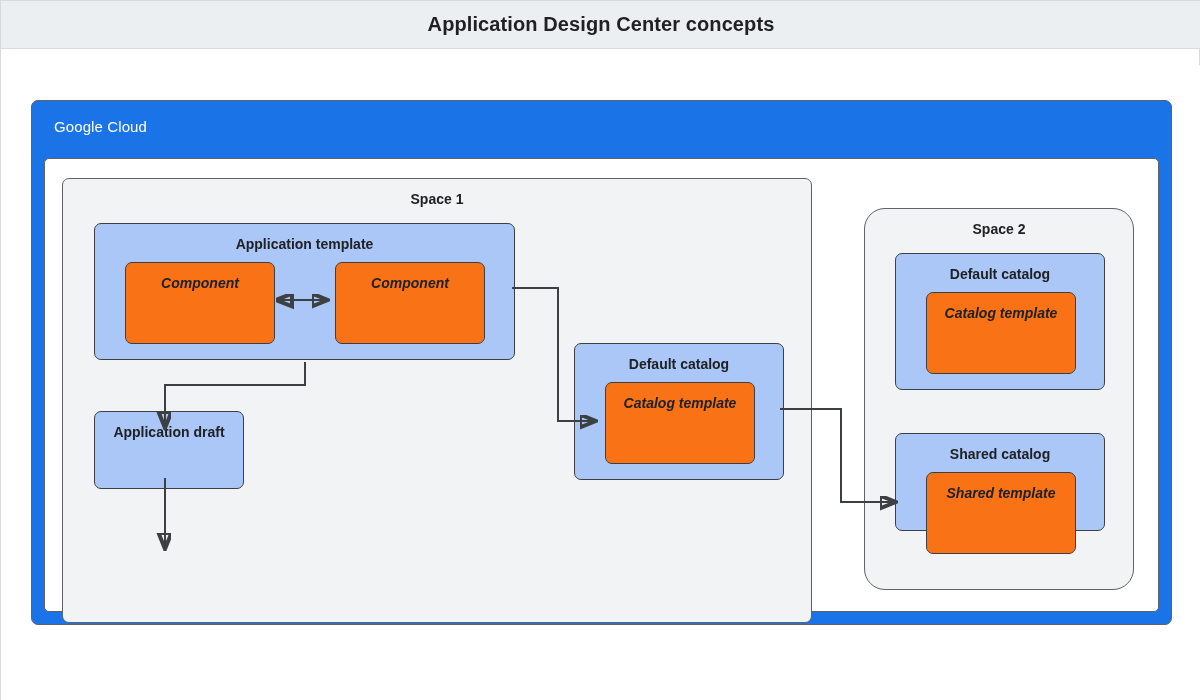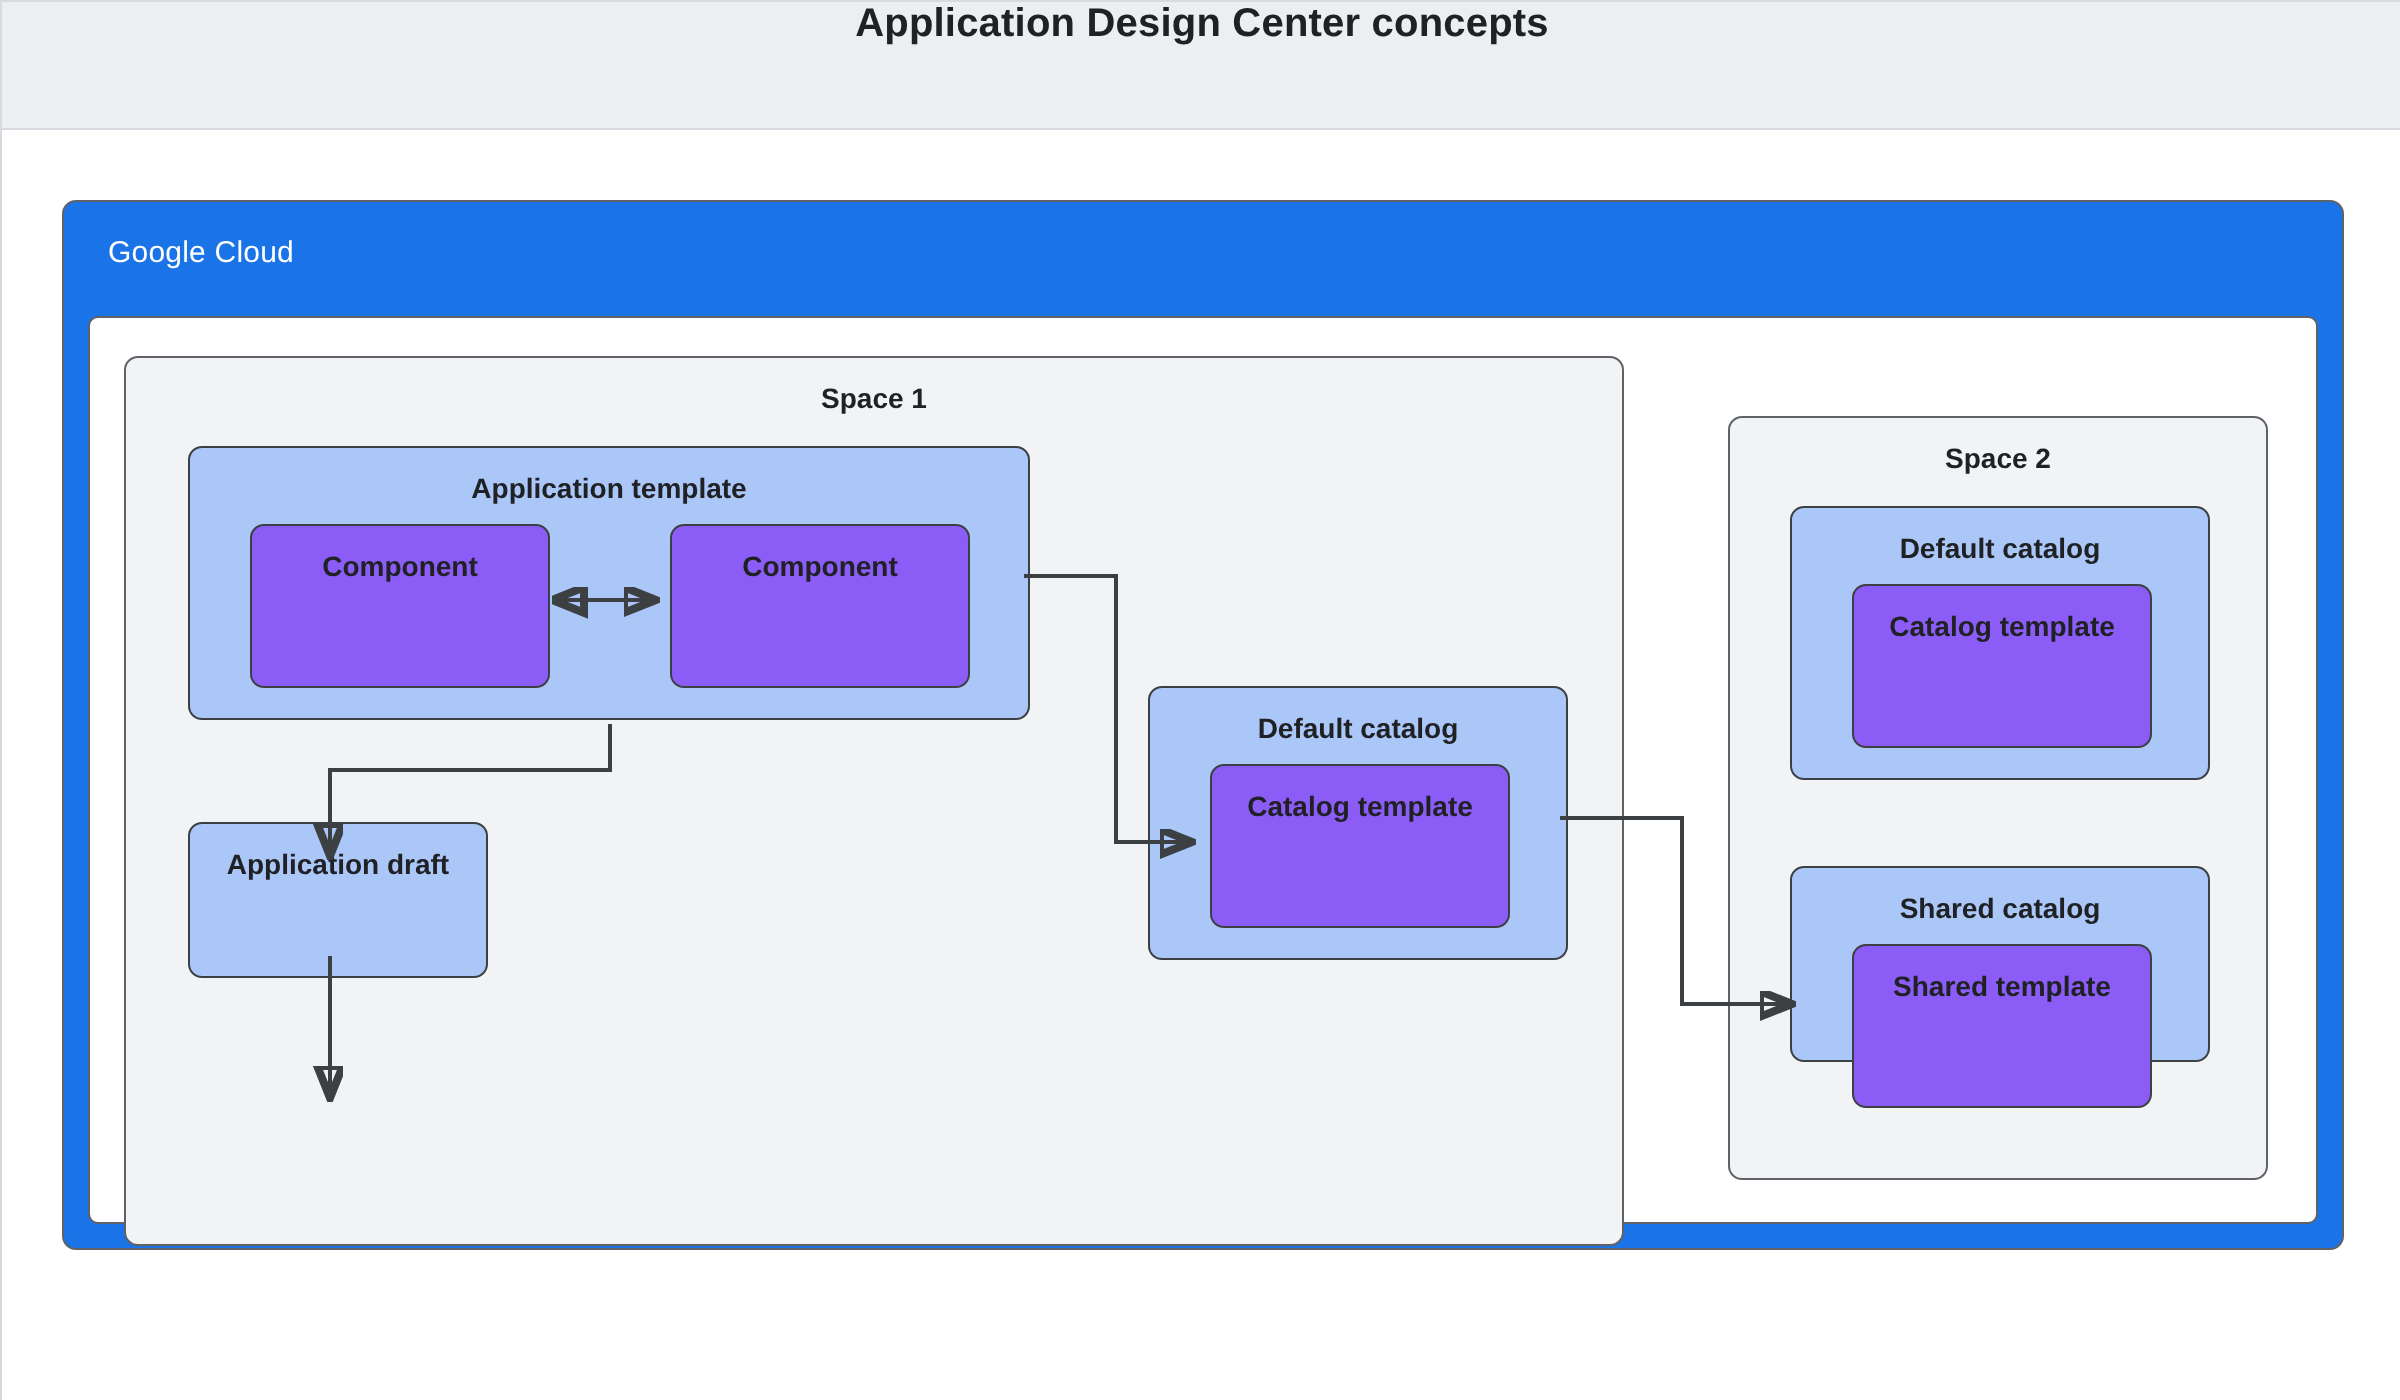--- a/index.html
+++ b/index.html
@@ -26,26 +26,26 @@
     box-sizing: border-box;
     border: 1px solid #d7dbe0;
     background: #ffffff;
   }
 
   
   #title-bar {
     position: absolute;
     left: 0; top: 0;
     width: 1200px;
-    height: 64px;
+    height: 48px;
     box-sizing: border-box;
     background: #eceff1;
     border-bottom: 1px solid #d7dbe0;
     display: flex;
-    align-items: flex-start;
+    align-items: center;
     justify-content: center;
   }
   #title-text {
     font-size: 20px;
     font-weight: bold;
     letter-spacing: 0.1px;
     color: #202124;
   }
 
   
@@ -106,23 +106,24 @@
     position: absolute;
     box-sizing: border-box;
     background: #aac7f8;
     border: 1.5px solid #3c4043;
     border-radius: 7px;
     padding-left: 22px;
   }
   .gray-box {
     position: absolute;
     box-sizing: border-box;
-    background: #8b5cf6;
+    background: #f97316;
     border: 1.5px solid #3c4043;
     border-radius: 7px;
+    font-style: italic;
   }
   .box-label {
     position: absolute;
     left: 0;
     width: 100%;
     text-align: center;
     font-size: 14px;
     font-weight: bold;
     color: #202124;
     white-space: nowrap;
@@ -184,21 +185,21 @@
 
           <div class="blue-box" style="left:511px; top:164px; width:210px; height:137px;">
             <div class="box-label label-top">Default catalog</div>
 
             <div class="gray-box" style="left:30px; top:38px; width:150px; height:82px;">
               <div class="box-label label-top">Catalog template</div>
             </div>
           </div>
         </div>
 
-        <div class="space-box" style="left:819px; top:49px; width:270px; height:382px;">
+        <div class="space-box" style="left:819px; top:49px; width:270px; height:382px;border-radius:21px;">
           <div class="box-label label-top">Space 2</div>
 
           <div class="blue-box" style="left:30px; top:44px; width:210px; height:137px;">
             <div class="box-label label-top">Default catalog</div>
 
             <div class="gray-box" style="left:30px; top:38px; width:150px; height:82px;">
               <div class="box-label label-top">Catalog template</div>
             </div>
           </div>
 

